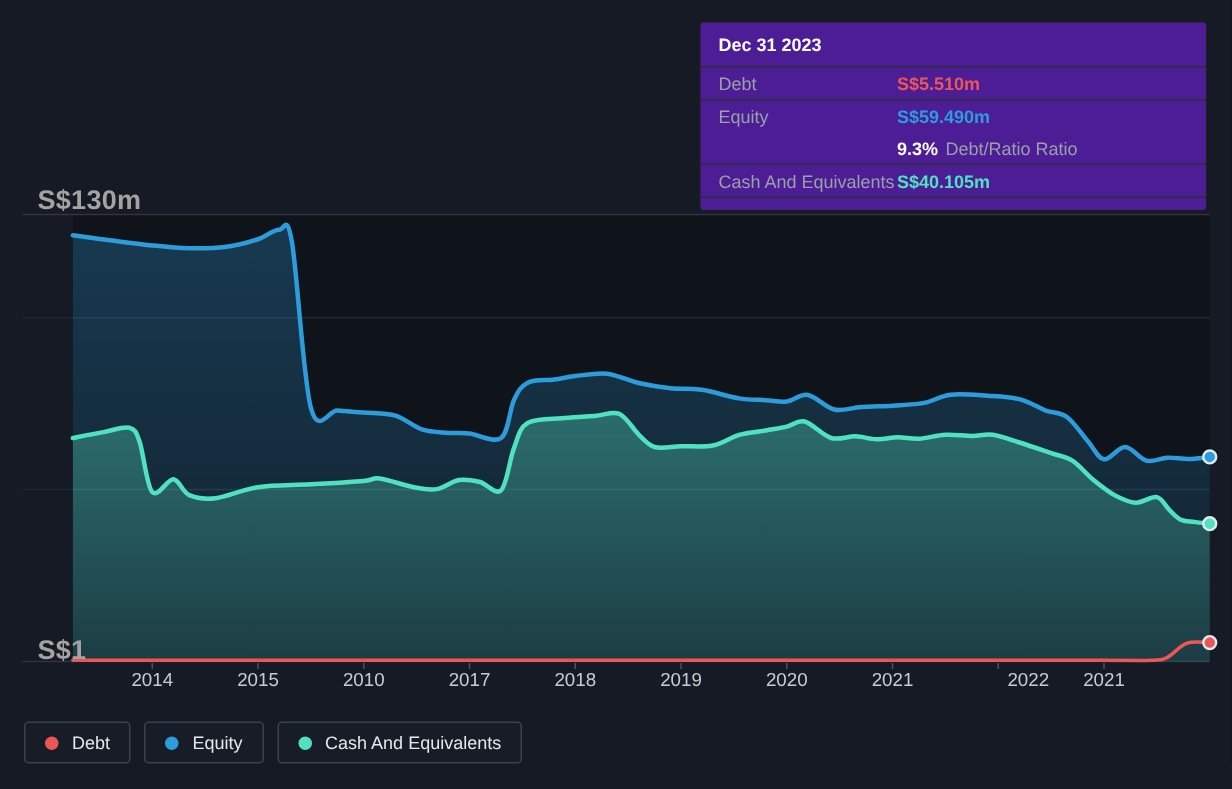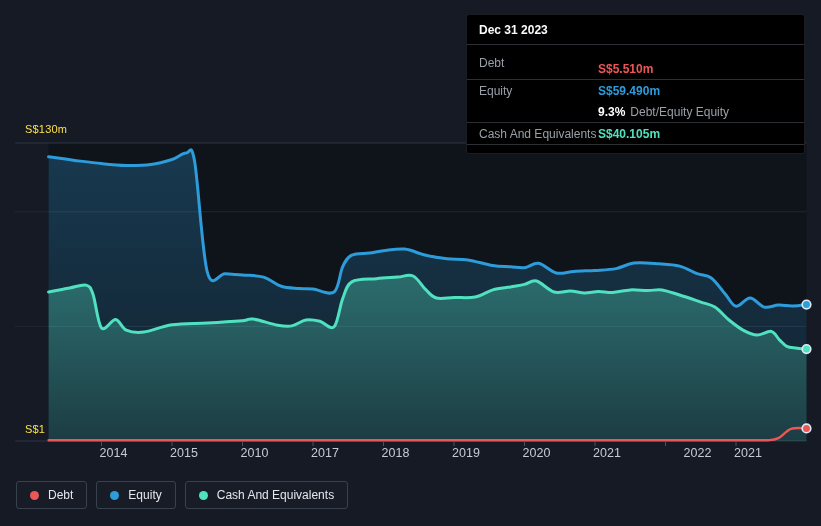--- a/index.html
+++ b/index.html
@@ -2,27 +2,27 @@
 <html><head>
 <meta charset="utf-8">
 <style>
   html,body{margin:0;padding:0;background:#151a24;}
   body{width:821px;height:526px;overflow:hidden;position:relative;
        font-family:"Liberation Sans","DejaVu Sans",sans-serif;
        -webkit-font-smoothing:antialiased;}
   .chart-widget{position:absolute;inset:0;}
   .plot-wrap{position:absolute;left:0;top:0;width:821px;height:470px;}
   #chart-svg{position:absolute;left:0;top:0;}
-  .y-axis-label{position:absolute;color:#fde047;font-size:11px;font-weight:normal;letter-spacing:.2px;}
+  .y-axis-label{position:absolute;color:#a3a3a3;font-size:18px;font-weight:bold;letter-spacing:.2px;}
   .y-axis-label.top{left:25px;top:123px;}
   .y-axis-label.zero{left:25px;top:423px;}
-  .x-axis{position:absolute;left:12px;top:446px;width:693px;height:18px;}
+  .x-axis{position:absolute;left:0;top:446px;width:693px;height:18px;}
   .x-tick-label{position:absolute;transform:translateX(-50%);color:#c6cbd2;font-size:12.5px;top:0;}
   
-  .tooltip{position:absolute;left:466px;top:14px;width:339px;background:#000000;
+  .tooltip{position:absolute;left:466px;top:14px;width:339px;background:#4c1d95;
            border:1px solid #1c1d20;border-radius:3px;box-sizing:border-box;
            font-size:12px;color:#9aa0a8;padding-bottom:8px;z-index:5;}
   .tt-title{color:#fafbfc;font-weight:bold;padding:8px 12px 7px;border-bottom:1px solid #2d2f34;}
   .tt-row{display:flex;align-items:center;padding:4px 12px 3px;}
   .tt-row.divider{border-bottom:1px solid #2d2f34;}
   .tt-label{width:119px;flex:none;}
   .tt-value{font-weight:bold;}
   .tt-ratio-bold{color:#ffffff;font-weight:bold;}
   .tt-ratio-rest{color:#9aa0a8;margin-left:5px;}
   
@@ -90,30 +90,30 @@
         <div class="x-tick-label" style="left: 595px; text-align: center;">2021</div>
         <div class="x-tick-label" style="left: 665.5px; margin-left: 20px;">2022</div>
         <div class="x-tick-label" style="left: 736px;">2021</div>
       </div>
   </div>
 
   <div class="tooltip">
     <div class="tt-title">Dec 31 2023</div>
     <div class="tt-row divider">
       <span class="tt-label">Debt</span>
-      <span class="tt-value" style="color: rgb(235, 87, 87); margin-top: 13px;">S$5.510m</span>
+      <span class="tt-value" style="color: rgb(235, 87, 87);">S$5.510m</span>
     </div>
     <div class="tt-row">
       <span class="tt-label">Equity</span>
       <span class="tt-value" style="color: rgb(45, 156, 219);">S$59.490m</span>
     </div>
     <div class="tt-row divider">
       <span class="tt-label"></span>
       <span class="tt-ratio-bold">9.3%</span>
-      <span class="tt-ratio-rest">Debt/Equity Equity</span>
+      <span class="tt-ratio-rest">Debt/Ratio Ratio</span>
     </div>
     <div class="tt-row divider">
       <span class="tt-label">Cash And Equivalents</span>
       <span class="tt-value" style="color: rgb(80, 226, 192);">S$40.105m</span>
     </div>
   </div>
 
   <div class="legend">
       <div class="legend-item">
         <span class="legend-dot" style="background: rgb(235, 87, 87);"></span>

